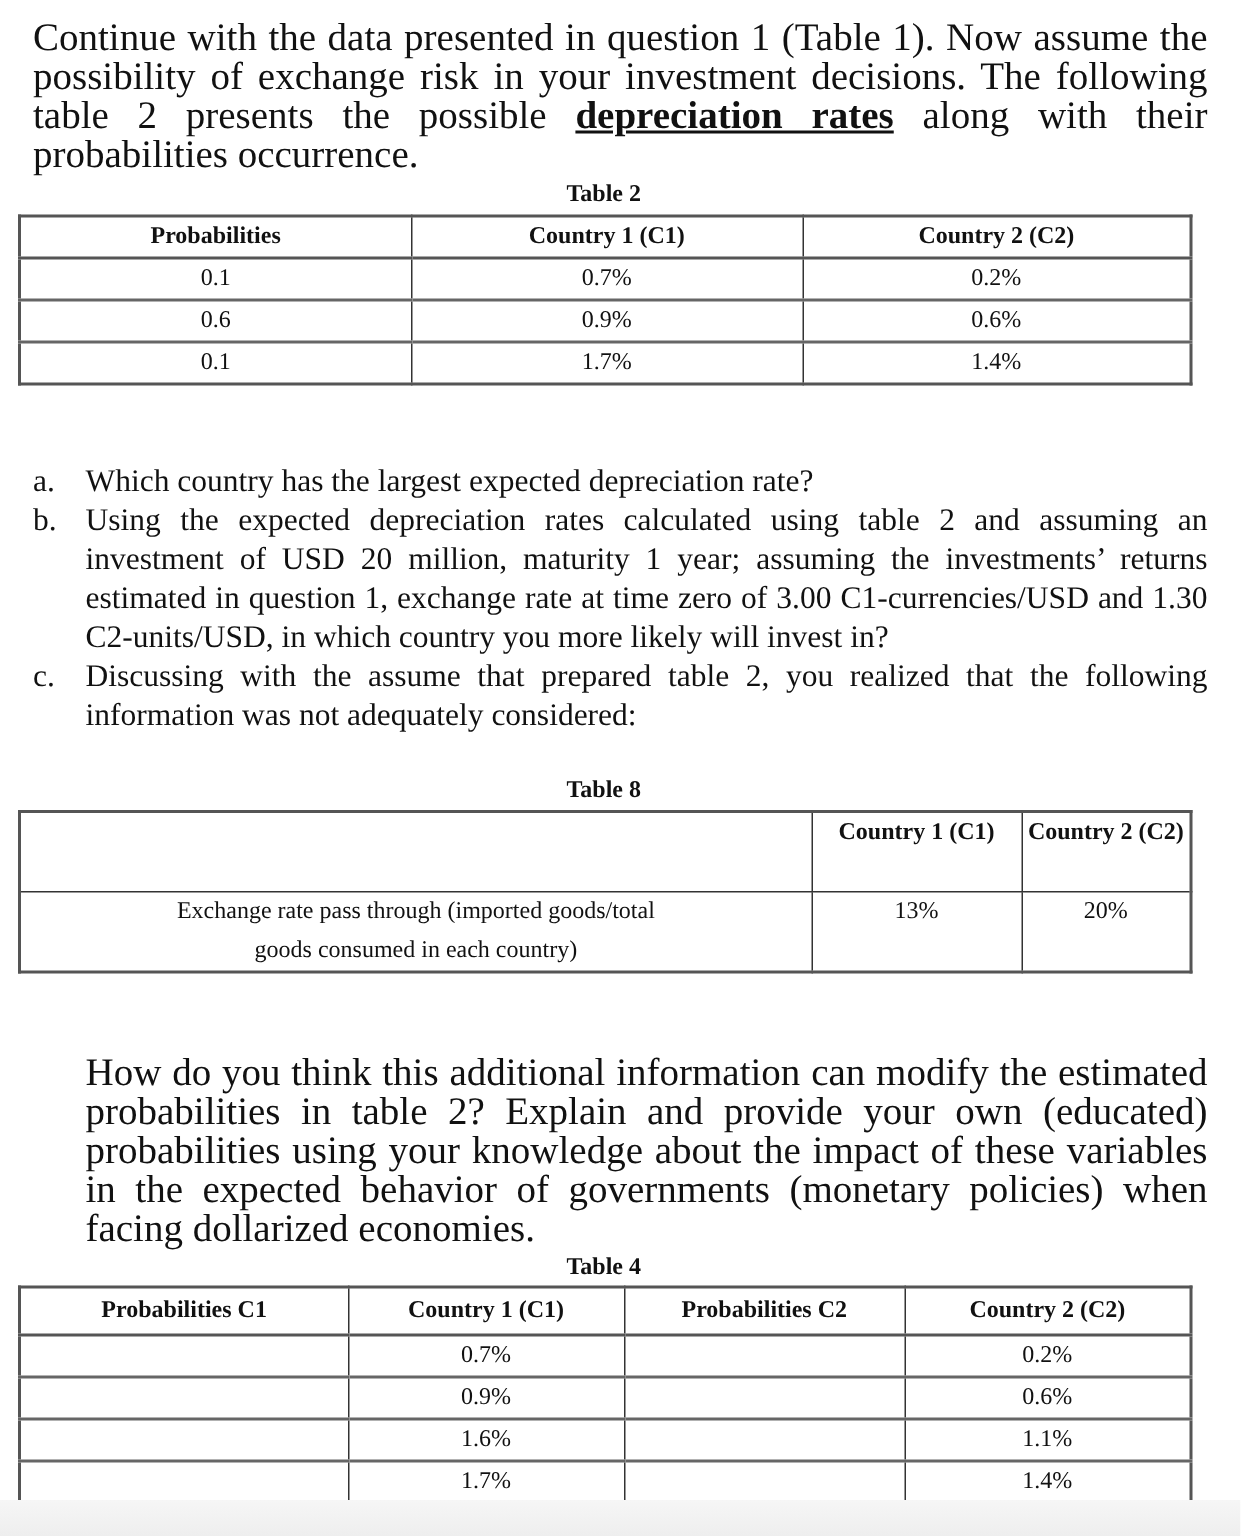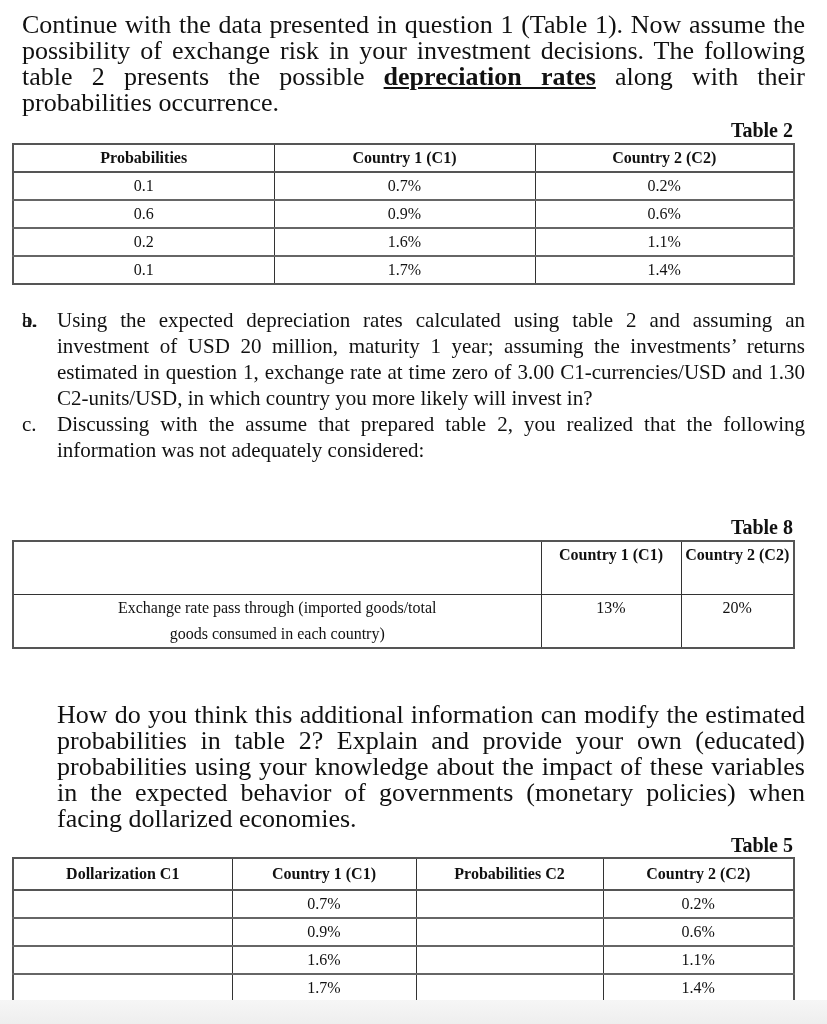--- a/index.html
+++ b/index.html
@@ -8,22 +8,22 @@
     background: #ffffff;
     font-family: "Liberation Serif", "DejaVu Serif", serif;
     color: #111111;
   }
   .para {
     position: absolute; font-size: 26px; line-height: 26px;
     text-align: justify; text-align-last: left;
   }
   .para b.u { text-decoration: underline; font-weight: bold; }
   .caption {
-    position: absolute; font-weight: bold; font-size: 20px;
-    text-align: right; line-height: 22px;
+    position: absolute; font-weight: bold; font-size: 16px;
+    text-align: center; line-height: 22px;
   }
   table.doc {
     position: absolute; border-collapse: collapse;
     font-size: 16px; table-layout: fixed;
   }
   table.doc td, table.doc th {
     border: 1px solid #333333; text-align: center; padding: 0;
     vertical-align: top; line-height: 26px;
   }
   table.doc th { font-weight: bold; }
@@ -64,36 +64,32 @@
   <tr class="row">
     <td>0.1</td>
     <td>0.7%</td>
     <td>0.2%</td>
   </tr>
   <tr class="row">
     <td>0.6</td>
     <td>0.9%</td>
     <td>0.6%</td>
   </tr>
-  <tr class="row">
-    <td>0.2</td>
-    <td>1.6%</td>
-    <td>1.1%</td>
-  </tr>
   <tr>
     <td>0.1</td>
     <td>1.7%</td>
     <td>1.4%</td>
   </tr>
 </tbody>
   </table>
 
 <ol class="items" style="left:22px; top:307px; width:783px;">
   <li>
     <span class="lbl">a.</span>
+    <span>Which country has the largest expected depreciation rate?</span>
   </li>
   <li>
     <span class="lbl">b.</span>
     <span>Using the expected depreciation rates calculated using table 2 and assuming an investment of USD 20 million, maturity 1 year; assuming the investments’ returns estimated in question 1, exchange rate at time zero of 3.00 C1-currencies/USD and 1.30 C2-units/USD, in which country you more likely will invest in?</span>
   </li>
   <li>
     <span class="lbl">c.</span>
     <span>Discussing with the assume that prepared table 2, you realized that the following information was not adequately considered:</span>
   </li>
 </ol>
@@ -114,31 +110,31 @@
   <tr>
     <td style="padding:0 96px;margin-left:32px;">Exchange rate pass through (imported goods/total goods consumed in each country)</td>
     <td>13%</td>
     <td>20%</td>
   </tr>
 </tbody>
   </table>
 
 <p class="para" style="left:57px; top:702px; width:748px; margin:0;">How do you think this additional information can modify the estimated probabilities in table 2? Explain and provide your own (educated) probabilities using your knowledge about the impact of these variables in the expected behavior of governments (monetary policies) when facing dollarized economies.</p>
 
-<div class="caption" style="left:12px; top:834px; width:781px;">Table 5</div>
+<div class="caption" style="left:12px; top:834px; width:781px;">Table 4</div>
 <table class="doc" style="left:12px; top:857px; width:781px;">
   <colgroup>
       <col style="width:219px">
       <col style="width:184px">
       <col style="width:187px">
       <col style="width:191px">
     </colgroup>
   <tbody>
       <tr class="hdr" style="height:32px;">
-    <th style="vertical-align:middle;">Dollarization C1</th>
+    <th style="vertical-align:middle;">Probabilities C1</th>
     <th style="vertical-align:middle;">Country 1 (C1)</th>
     <th style="vertical-align:middle;">Probabilities C2</th>
     <th style="vertical-align:middle;">Country 2 (C2)</th>
   </tr>
   <tr class="row">
     <td></td>
     <td>0.7%</td>
     <td></td>
     <td>0.2%</td>
   </tr>

